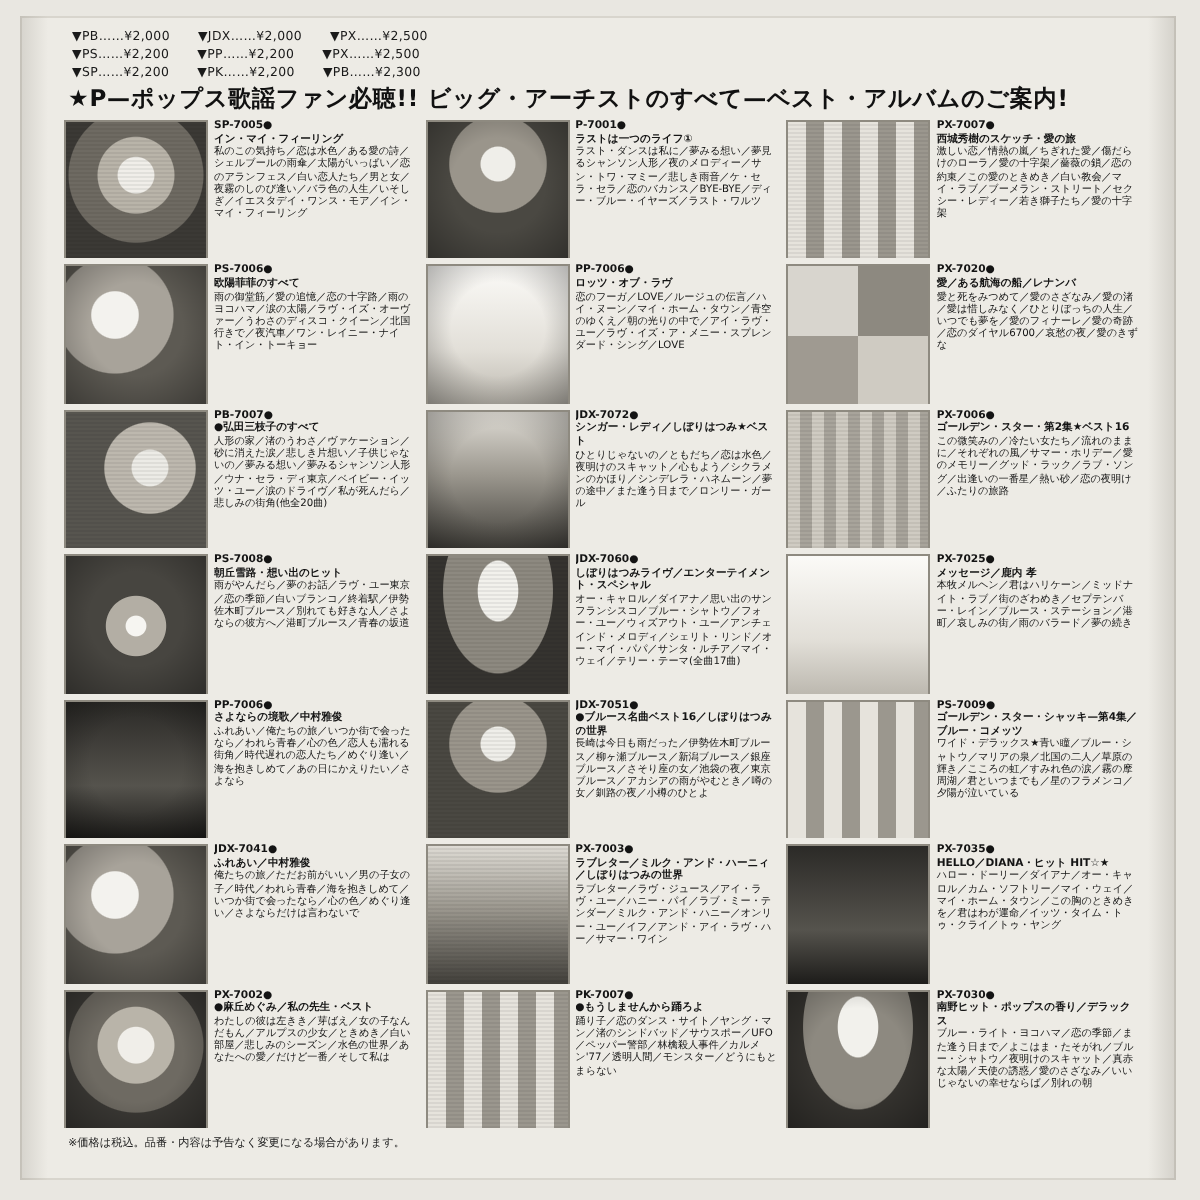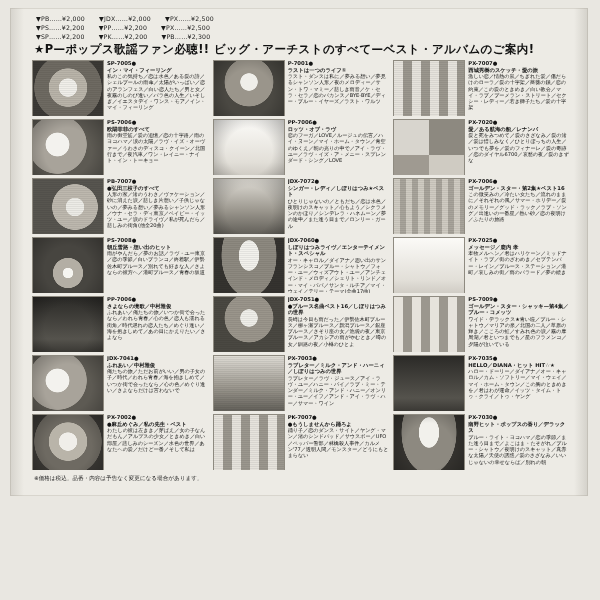--- a/index.html
+++ b/index.html
@@ -7,21 +7,21 @@
     width:600px;height:600px;overflow:hidden;
     background:#e8e6e0;
     font-family:"DejaVu Sans","Liberation Sans",sans-serif;
   }
   
   #sleeve{
     position:relative;width:600px;height:600px;
     background:#e9e7e1;
   }
   #paper{
-    position:absolute;left:10px;top:8px;width:578px;height:488px;
+    position:absolute;left:10px;top:8px;width:578px;height:582px;
     background:#edebe5;
     box-shadow:inset 0 0 0 1px #d8d5cd;
   }
   
   .edge-shade{
     position:absolute;top:0;bottom:0;width:14px;
     background:linear-gradient(to right,rgba(120,115,105,.20),rgba(120,115,105,0));
     pointer-events:none;
   }
   .edge-shade.right{right:0;background:linear-gradient(to left,rgba(120,115,105,.22),rgba(120,115,105,0));}

